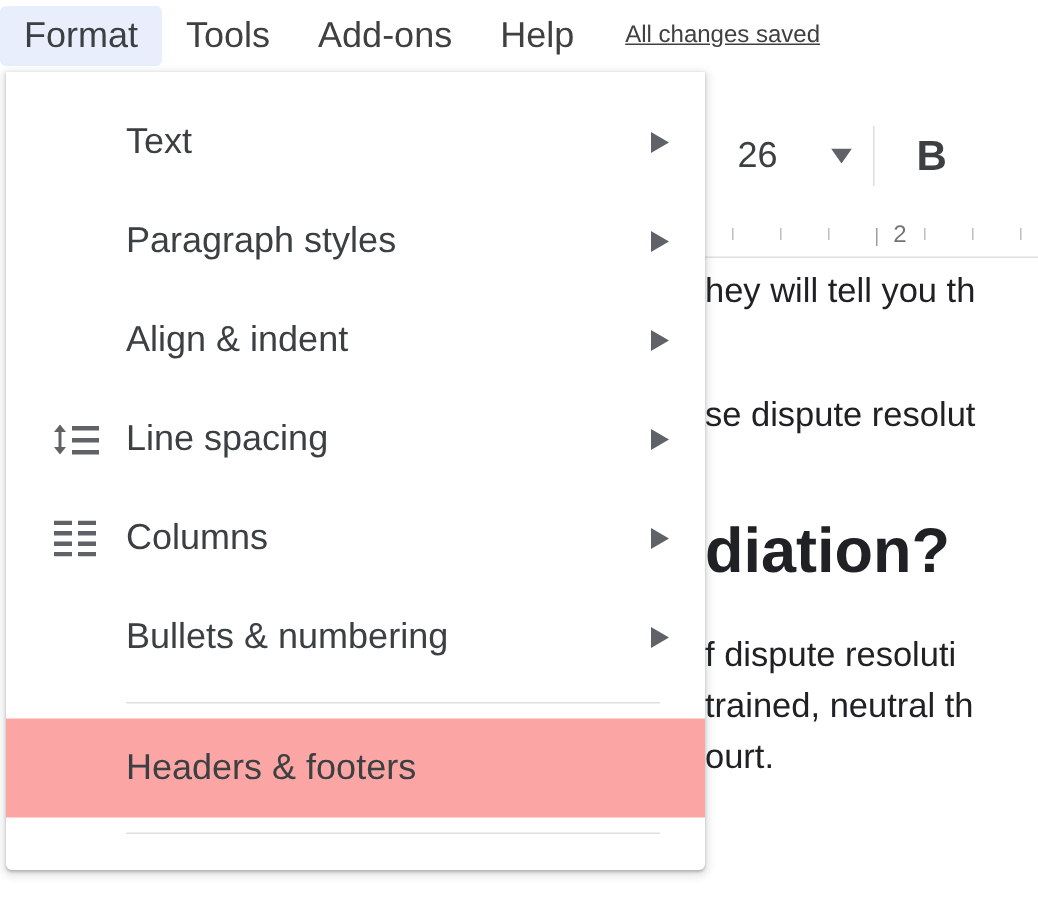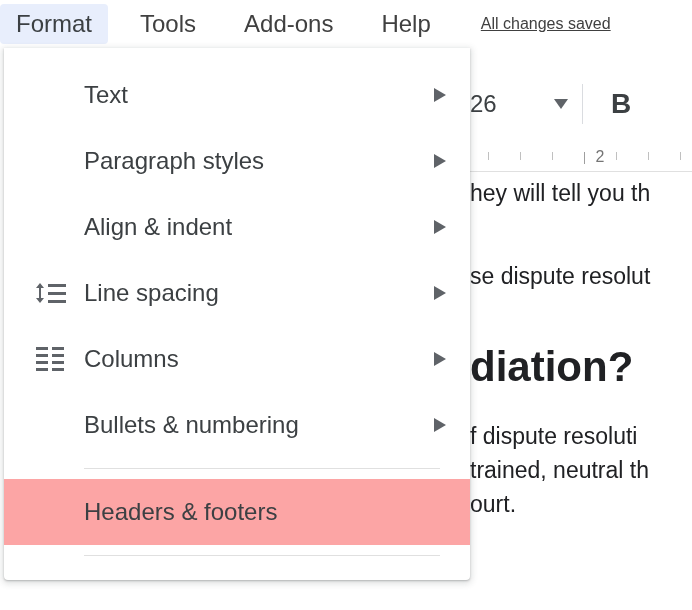--- a/index.html
+++ b/index.html
@@ -1,32 +1,32 @@
 <!DOCTYPE html>
 <html><head>
   <meta charset="utf-8">
   <style>
     * { margin: 0; padding: 0; box-sizing: border-box; }
     body { font-family: Arial, "Helvetica Neue", sans-serif; background: #fff; overflow: hidden; width: 692px; height: 610px; position: relative; }
     
-    .menubar { display: flex; align-items: center; gap: 16px; padding: 6px 0; height: 48px; border-bottom: 1px solid transparent; }
+    .menubar { display: flex; align-items: center; gap: 0; padding: 6px 0; height: 48px; border-bottom: 1px solid transparent; }
     .menubar-item { font-size: 24px; color: #404040; padding: 6px 16px; border-radius: 4px; cursor: default; }
     .menubar-item.active { background: #e8eefc; color: #3c4043; }
     .save-status { font-size: 16px; color: #404040; text-decoration: underline; margin-left: 18px; white-space: nowrap; }
 
     .dropdown { position: absolute; top: 48px; left: 4px; width: 466px; background: #fff; box-shadow: 0 2px 6px 2px rgba(60,64,67,.15), 0 1px 2px rgba(60,64,67,.3); border-radius: 0 0 4px 4px; padding: 14px 0; z-index: 10; }
     .dd-item { display: flex; align-items: center; height: 66px; padding: 0 24px 0 32px; font-size: 24px; color: #3c4043; cursor: default; }
     .dd-item.hover { background: #fca5a5; }
     .dd-icon { width: 48px; display: flex; align-items: center; justify-content: flex-start; }
     .dd-label { flex: 1; }
     .dd-chevron { color: #5f6368; display: flex; }
     .dd-separator { height: 1px; background: #e0e0e0; margin: 10px 30px 10px 80px; }
 
     .toolbar { position: absolute; top: 74px; left: 470px; right: 0; height: 60px; display: flex; align-items: center; gap: 14px; }
-    .font-size { width: 70px; font-size: 24px; color: #3c4043; }
+    .font-size { width: 70px; text-align: center; font-size: 24px; color: #3c4043; }
     .size-caret { display: flex; align-items: center; color: #5f6368; }
     .tb-sep { width: 1px; height: 40px; background: #dadce0; }
     .bold { font-size: 28px; font-weight: 700; color: #3c4043; padding: 0 14px; }
 
     .ruler { position: absolute; top: 146px; left: 470px; right: 0; height: 26px; border-bottom: 1px solid #e0e0e0; background: #fff; }
     .ruler-tick { position: absolute; top: 6px; width: 1px; height: 8px; background: #c0c0c0; }
     .ruler-tick.major { height: 12px; background: #9e9e9e; }
     .ruler-num { position: absolute; top: 2px; font-size: 16px; color: #757575; transform: translateX(-50%); }
 
     .doc { position: absolute; top: 176px; left: 470px; right: 0; padding: 0; color: #202124; }

